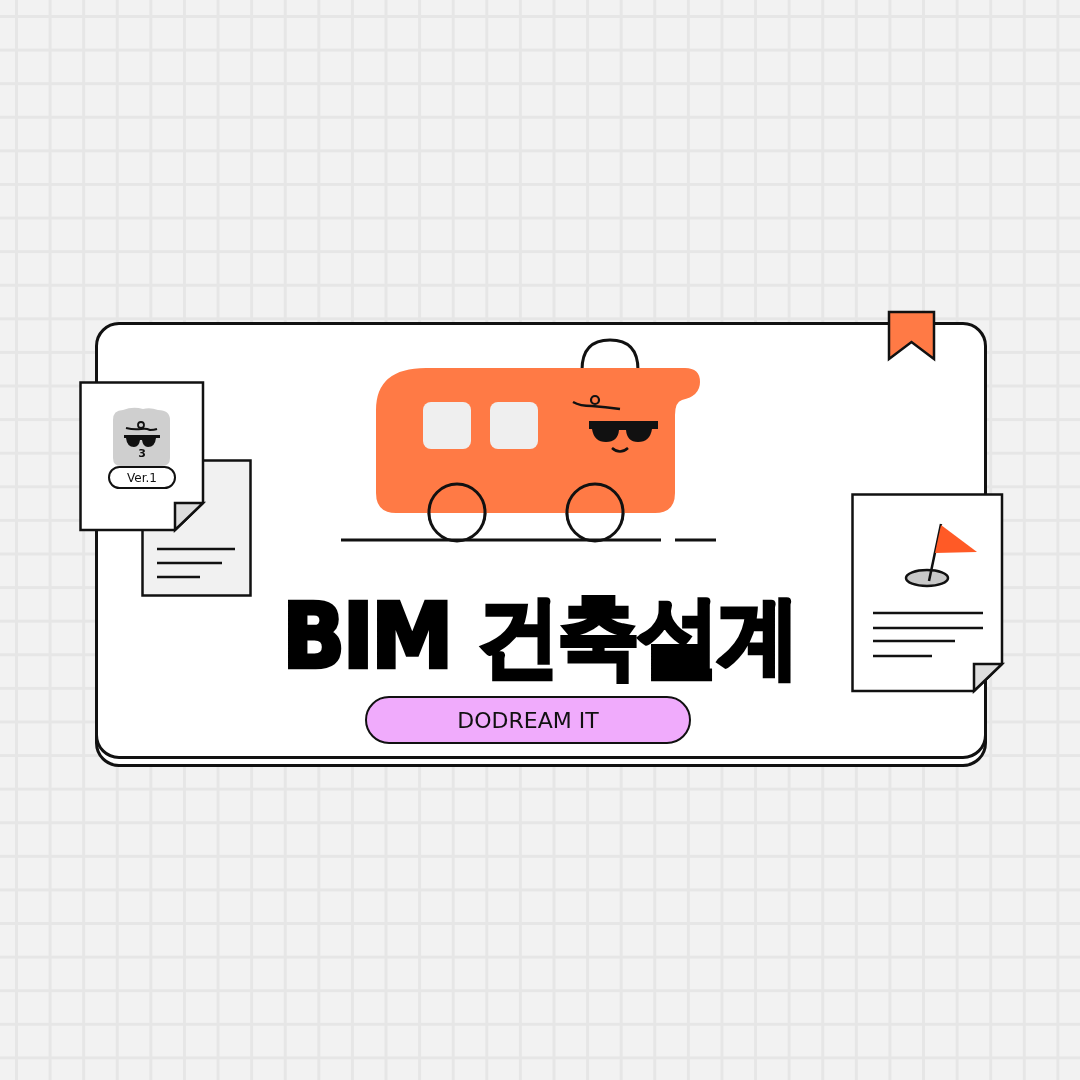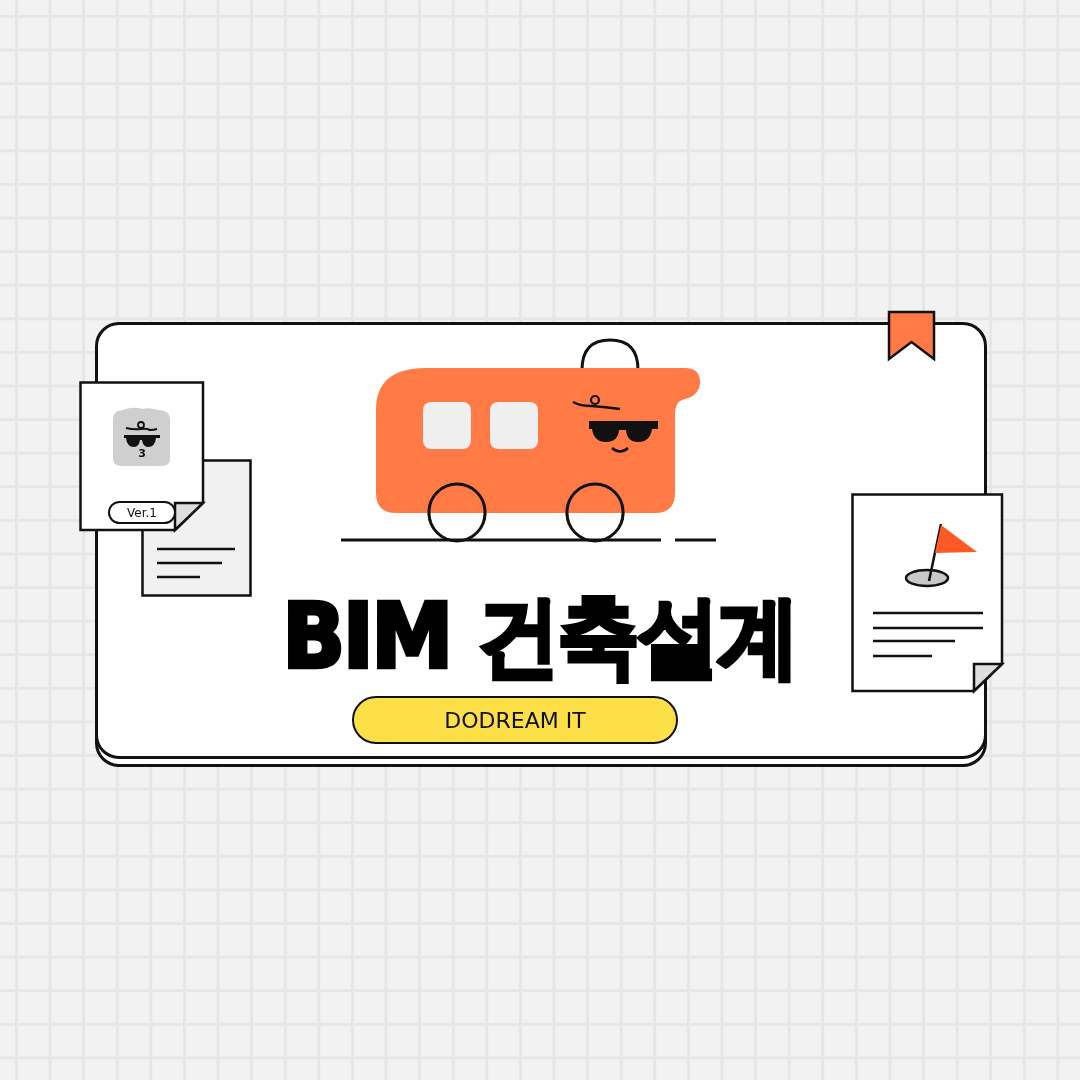--- a/index.html
+++ b/index.html
@@ -23,27 +23,27 @@
     border:3px solid #111; border-radius:24px; background:#fff;
   }
   .title {
     left:0; width:1080px; top:592px; text-align:center;
     font-family:"DejaVu Sans", sans-serif; font-weight:bold;
     font-size:82px; letter-spacing:-2px; color:#000; line-height:90px;
     transform:scaleY(1.08);
     -webkit-text-stroke:4px #000;
   }
   .pill {
-    left:352px; top:696px; width:322px; height:44px;
-    border:2.5px solid #111; border-radius:24px; background:#fde047;
+    left:365px; top:696px; width:322px; height:44px;
+    border:2.5px solid #111; border-radius:24px; background:#f0abfc;
     display:flex; align-items:center; justify-content:center;
     font-family:"DejaVu Sans", sans-serif; font-size:22px; color:#111; letter-spacing:0px;
   }
   .ver-pill {
-    left:108px; top:501px; width:64px; height:19px;
+    left:108px; top:466px; width:64px; height:19px;
     border:2px solid #111; border-radius:12px; background:#fff;
     display:flex; align-items:center; justify-content:center;
     font-family:"DejaVu Sans", sans-serif; font-size:12px; color:#111;
   }
 </style>
 </head>
 <body>
 
 <div class="abs card-shadow"></div>
 <div class="abs card"></div>

